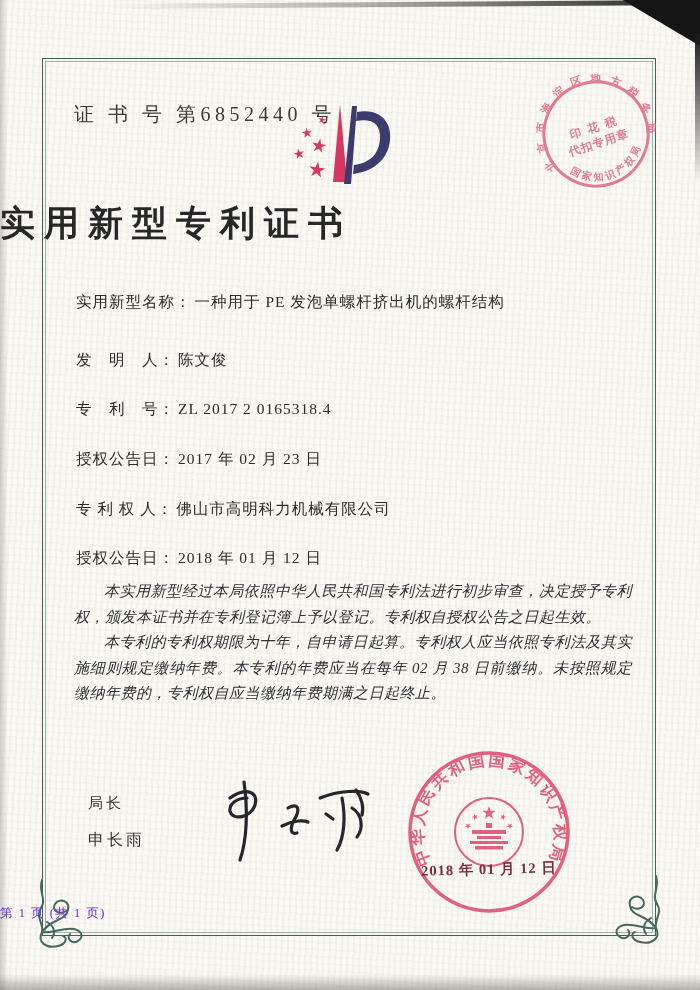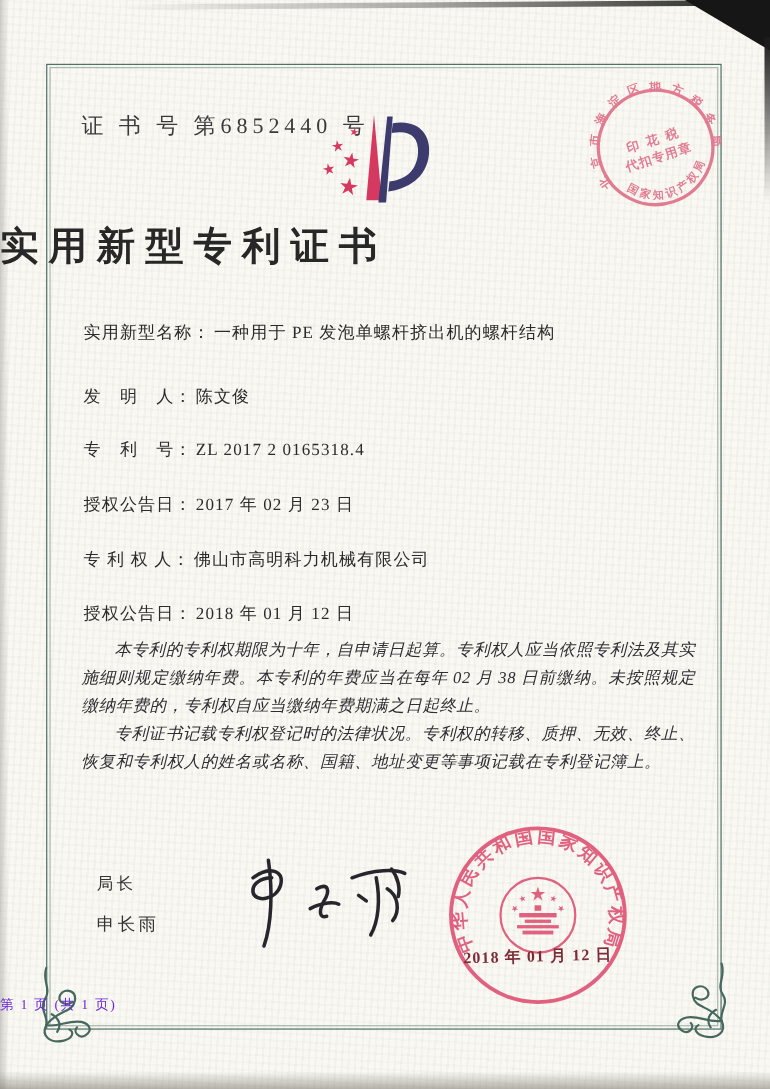--- a/index.html
+++ b/index.html
@@ -143,22 +143,22 @@
   <span>授权公告日：</span><span class="fv">2017 年 02 月 23 日</span>
 </div>
 <div class="field f4">
   <span>专 利 权 人：</span><span class="fv">佛山市高明科力机械有限公司</span>
 </div>
 <div class="field f5">
   <span>授权公告日：</span><span class="fv">2018 年 01 月 12 日</span>
 </div>
 
 <div class="body-text">
+  <p>本实用新型经过本局依照中华人民共和国专利法进行初步审查，决定授予专利权，颁发本证书并在专利登记簿上予以登记。专利权自授权公告之日起生效。</p>
   <p>本专利的专利权期限为十年，自申请日起算。专利权人应当依照专利法及其实施细则规定缴纳年费。本专利的年费应当在每年 02 月 38 日前缴纳。未按照规定缴纳年费的，专利权自应当缴纳年费期满之日起终止。</p>
-  <p>专利证书记载专利权登记时的法律状况。专利权的转移、质押、无效、终止、恢复和专利权人的姓名或名称、国籍、地址变更等事项记载在专利登记簿上。</p>
 </div>
 
 <div class="director-title">局长</div>
 <div class="director-name">申长雨</div>
 
 <svg class="signature" viewBox="0 0 180 100">
   <g fill="none" stroke="#26262c" stroke-width="3.2" stroke-linecap="round">
     <path d="M30,28 C45,17 59,21 55,35 C51,48 32,51 30,41 C29,33 38,28 47,28"></path>
     <path d="M44,12 C48,40 47,70 40,90"></path>
     <path d="M88,38 C98,32 101,39 94,50 C90,58 90,65 97,63"></path>

